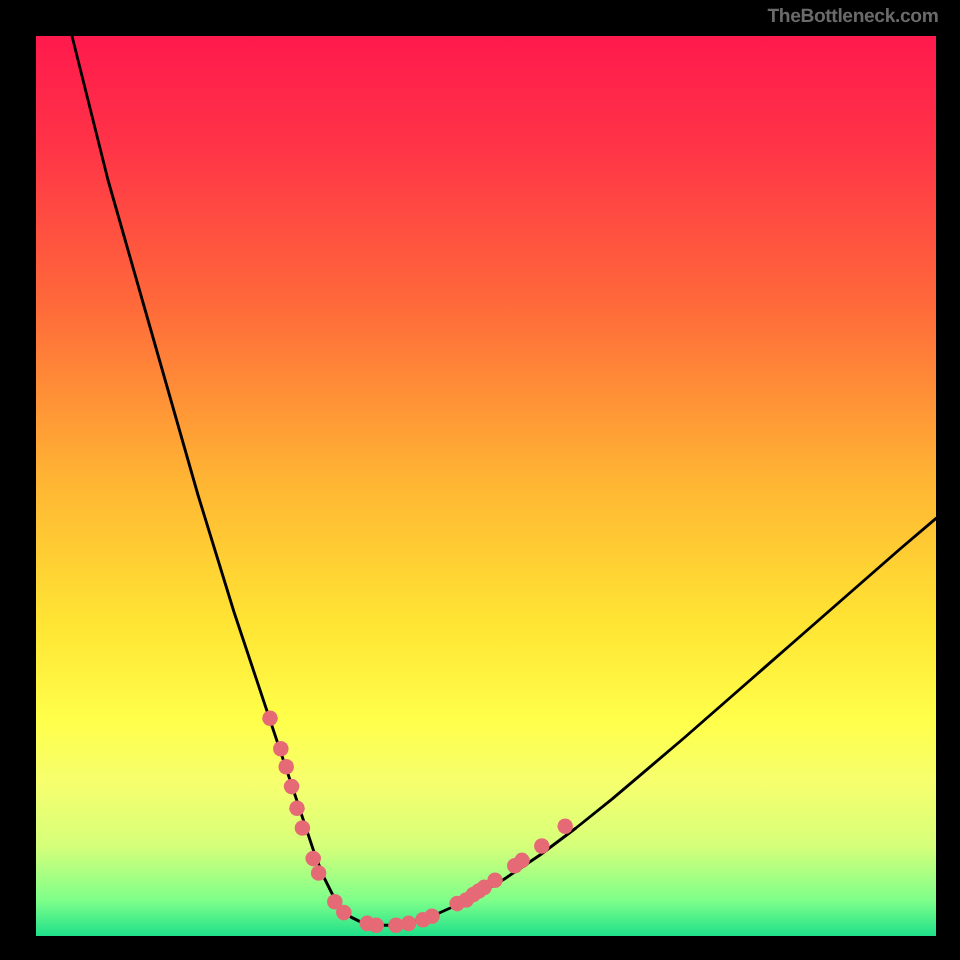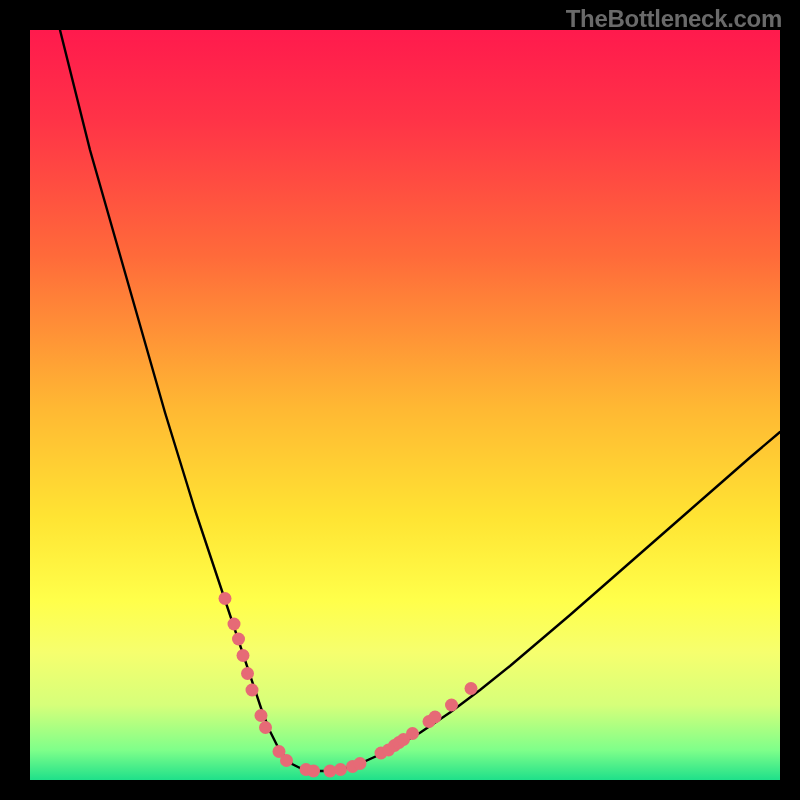--- a/index.html
+++ b/index.html
@@ -32,21 +32,21 @@
     top: 0;
     width: 750px;
     height: 750px;
     overflow: visible;
   }
   .watermark {
     position: absolute;
     top: 5px;
     right: 18px;
     font-family: Arial, Helvetica, sans-serif;
-    font-size: 24px;
+    font-size: 16px;
     font-weight: 600;
     color: #6a6a6a;
     letter-spacing: -0.3px;
   }
 </style>
 </head>
 <body>
 
 <div class="frame">
   <div class="plot-area" id="plot-area" style="background: linear-gradient(rgb(255, 26, 77) 0%, rgb(255, 51, 71) 12%, rgb(255, 106, 58) 30%, rgb(255, 183, 51) 50%, rgb(255, 228, 51) 65%, rgb(255, 255, 74) 76%, rgb(246, 255, 110) 83%, rgb(214, 255, 122) 90%, rgb(127, 255, 138) 96%, rgb(31, 224, 138) 100%);">

